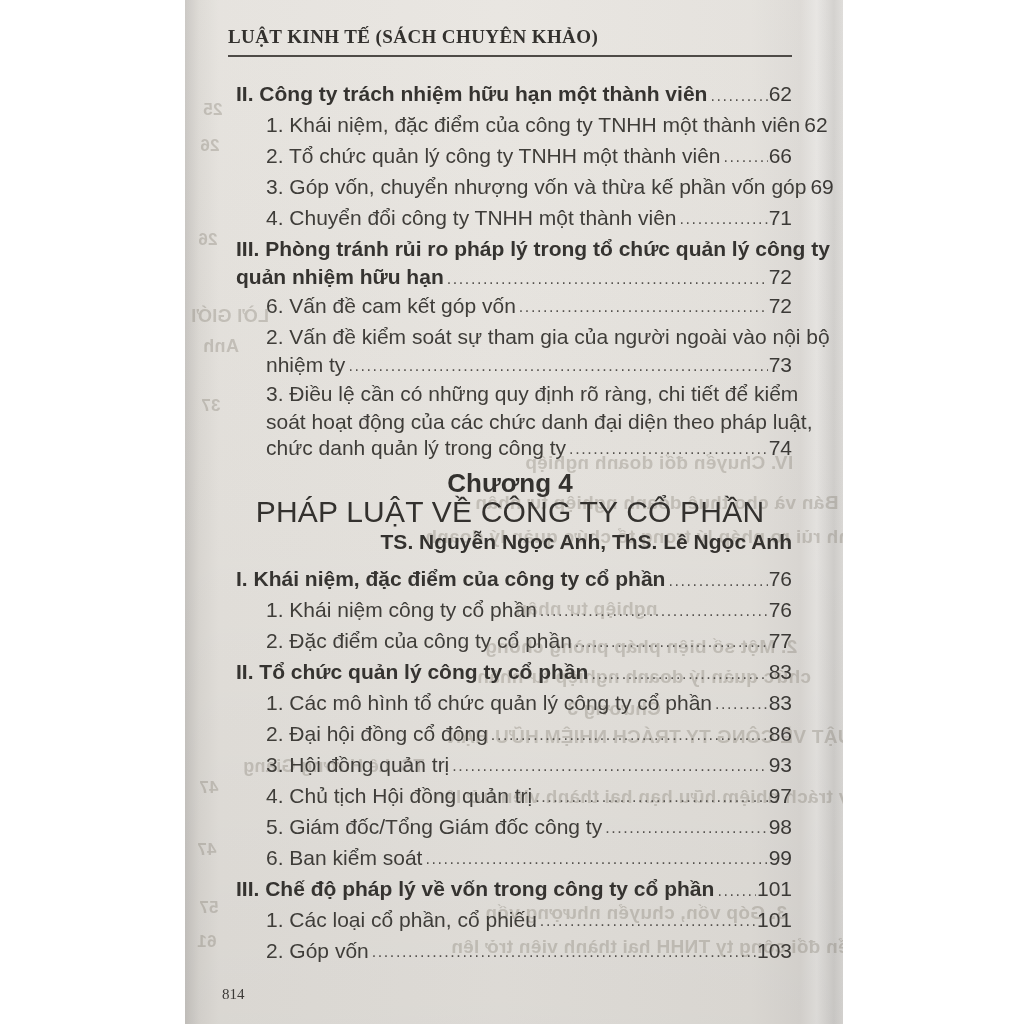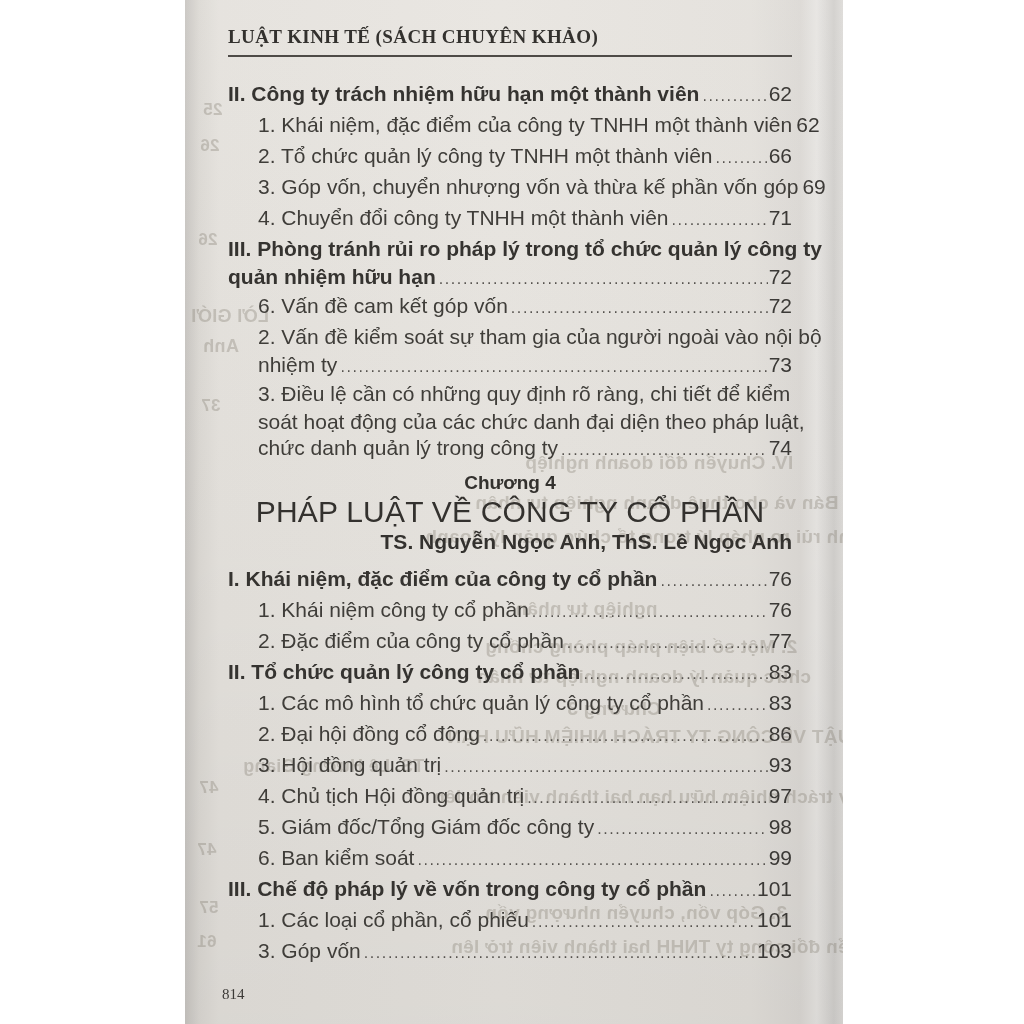--- a/index.html
+++ b/index.html
@@ -23,34 +23,34 @@
   }
   .content{
     position:absolute;left:43px;top:24px;width:564px;color:#3f3d39;
   }
   .running-head{
     font-family:"Liberation Serif",serif;font-weight:700;font-size:19px;color:#33312e;
     height:26px;line-height:26px;letter-spacing:.4px;white-space:nowrap;
   }
   .running-head .paren{}
   .head-rule{border-bottom:2px solid #4e4b47;margin-top:5px;}
-  .toc{margin-top:21px;}
+  .toc{margin-top:21px;margin-left:8px;}
   .row{display:flex;align-items:baseline;height:31px;line-height:31px;font-size:21px;}
   .row.cont-tight{height:26px;line-height:26px;}
   .row .txt{white-space:nowrap;}
   .row.sect .txt{font-weight:700;color:#353330;}
-  .row.item{padding-left:30px;}
+  .row.item{padding-left:30px;align-items:center;}
   .leader{flex:1;overflow:hidden;white-space:nowrap;margin:0 1px 0 3px;}
   .leader::after{
     content:"....................................................................................................................................................................................";
     font-size:16px;letter-spacing:1.6px;color:#55524e;
   }
   .pg{font-weight:400;color:#3b3936;white-space:nowrap;}
   .chapter{margin:8px 0 6px 0;}
-  .chapter .ch-num{text-align:center;font-weight:700;font-size:19px;height:28px;line-height:28px;color:#33312e;}
+  .chapter .ch-num{text-align:center;font-weight:700;font-size:26px;height:28px;line-height:28px;color:#33312e;}
   .chapter .ch-title{text-align:center;font-weight:400;font-size:30px;height:30px;line-height:30px;color:#33312e;letter-spacing:.2px;}
   .chapter .ch-authors{text-align:right;font-weight:700;font-size:21px;height:30px;line-height:30px;color:#33312e;}
   .chapter .au-serif{font-family:Liberation Sans, sans-serif;}
   .folio{
     font-family:"Liberation Serif",serif;font-size:15px;color:#3b3936;
     margin-top:14px;margin-left:-6px;height:28px;line-height:28px;
   }
 </style>
 </head>
 <body>
@@ -213,21 +213,21 @@
             <span class="txt">III. Chế độ pháp lý về vốn trong công ty cổ phần</span>
             <span class="leader"></span>
             <span class="pg">101</span>
           </div>
           <div class="row item">
             <span class="txt">1. Các loại cổ phần, cổ phiếu</span>
             <span class="leader"></span>
             <span class="pg">101</span>
           </div>
           <div class="row item">
-            <span class="txt">3. Góp vốn</span>
+            <span class="txt">2. Góp vốn</span>
             <span class="leader"></span>
             <span class="pg">103</span>
           </div>
         </div>
 
       <div class="folio">814</div>
 
     </div>
   </div>
 </div>

